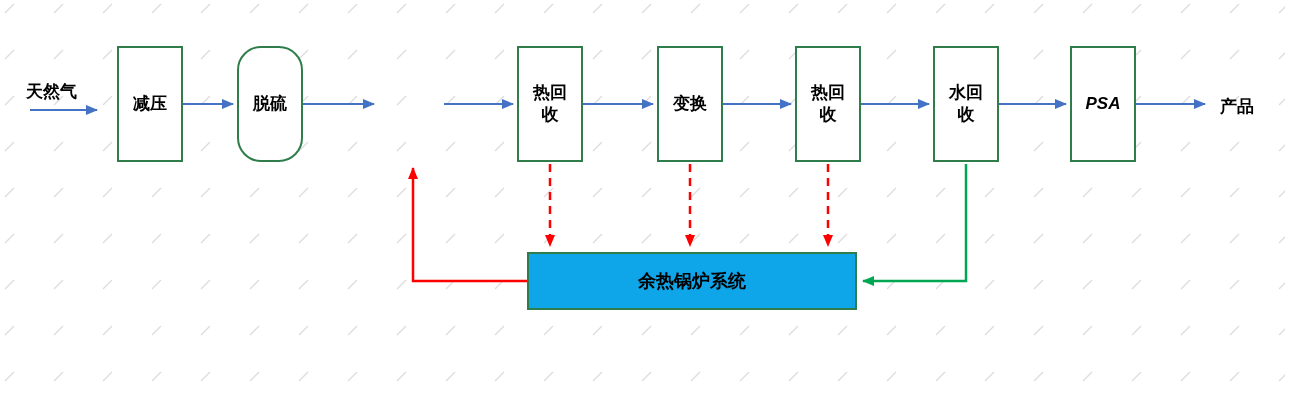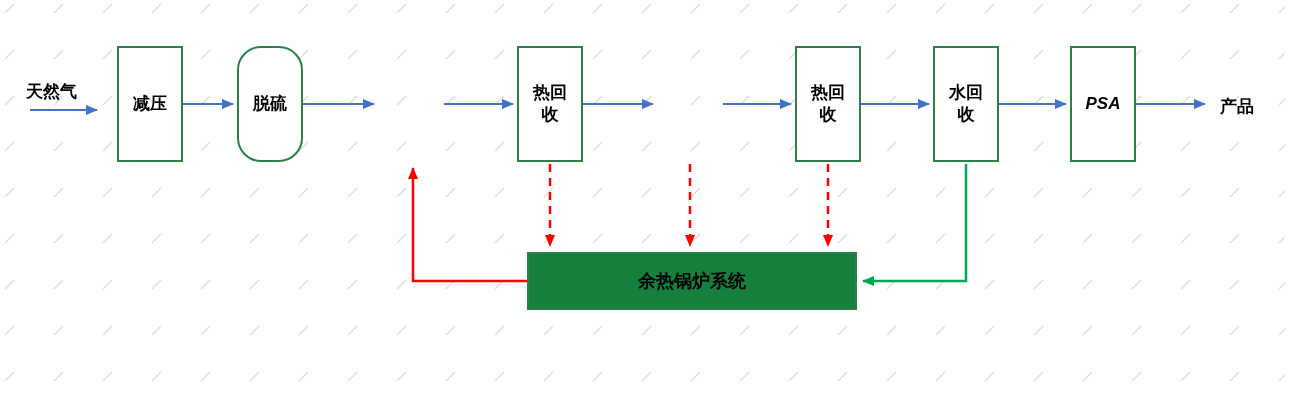--- a/index.html
+++ b/index.html
@@ -18,21 +18,21 @@
     border:2px solid #2e7d4a;
     background:#ffffff;
     display:flex;align-items:center;justify-content:center;
     text-align:center;font-weight:bold;font-size:17px;
     z-index:2;
   }
   .pbox .lbl{display:inline-block;width:42px;word-break:break-all;line-height:1.3;}
   .boiler{
     position:absolute;left:527px;top:252px;width:330px;height:58px;
     box-sizing:border-box;
-    border:2px solid #2e7d4a;background:#15803d;
+    border:2px solid #2e7d4a;background:#0ea5e9;
     display:flex;align-items:center;justify-content:center;
     font-weight:bold;font-size:18px;
     z-index:2;
   }
   .sidelabel{
     position:absolute;font-weight:bold;font-size:17px;z-index:2;
     white-space:nowrap;
   }
   .src{left:26px;top:80px;}
   .prd{left:1220px;top:95px;}
@@ -87,20 +87,23 @@
 
   <div class="pbox b0">
     <span class="lbl">减压</span>
   </div>
   <div class="pbox b1">
     <span class="lbl">脱硫</span>
   </div>
   <div class="pbox b3">
     <span class="lbl">热回收</span>
   </div>
+  <div class="pbox b4">
+    <span class="lbl">变换</span>
+  </div>
   <div class="pbox b5">
     <span class="lbl">热回收</span>
   </div>
   <div class="pbox b6">
     <span class="lbl">水回收</span>
   </div>
   <div class="pbox b7">
     <span class="lbl">PSA</span>
   </div>
 

